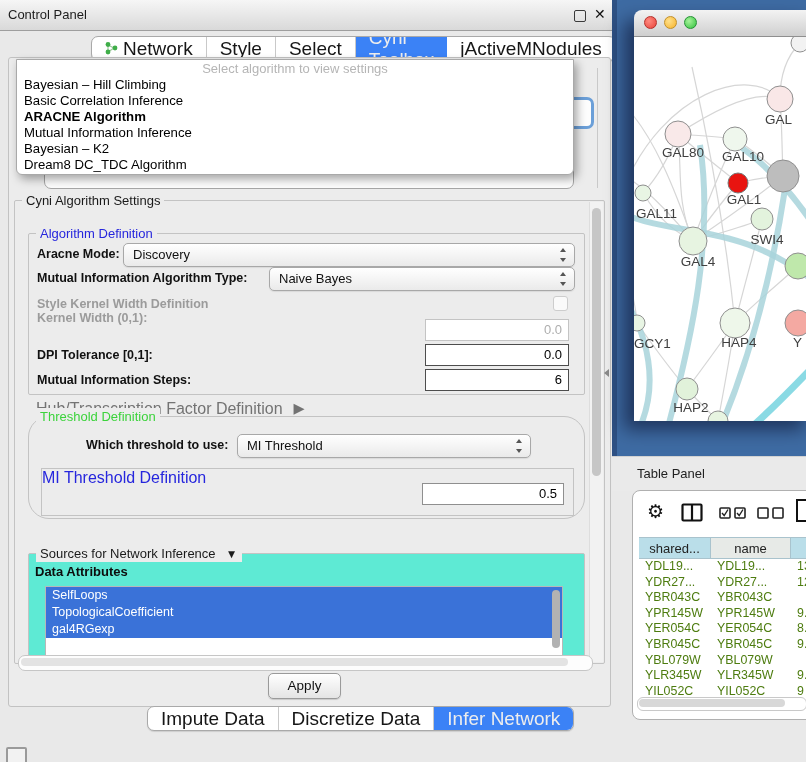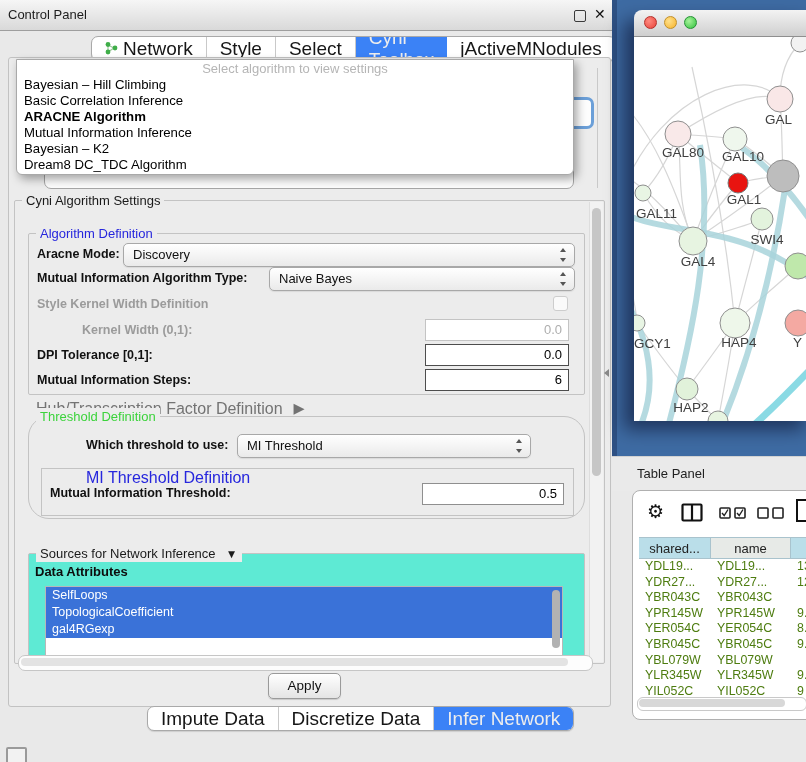--- a/index.html
+++ b/index.html
@@ -35,21 +35,21 @@
   .legend.blue{color:#2626dd;}
   .legend.green{color:#3bd33b;}
 
   .settings-fs{left:14px;top:200px;width:589px;height:462px;}
   .vscroll{position:absolute;right:1px;top:1px;bottom:1px;width:13px;background:#f2f2f2;border-left:1px solid #dddddd;}
   .vthumb{position:absolute;left:2px;top:6px;width:9px;height:268px;background:#c6c6c6;border-radius:5px;}
 
   .algo-fs{left:28px;top:233px;width:555px;height:160px;}
   .thresh-fs{left:28px;top:416px;width:555px;height:101px;border-radius:21px;}
   .mith-fs{position:absolute;left:12px;top:51px;width:531px;height:46px;border:1px solid #c3c3c3;}
-  .mith-fs>.legend{background:#ececec;margin-left:44px;}
+  .mith-fs>.legend{background:#ececec;}
   .src-fs{left:28px;top:553px;width:555px;height:109px;}
 
   .lbl{position:absolute;font-size:12.5px;font-weight:bold;color:#111;line-height:21px;white-space:nowrap;}
   .lbl.dis{color:#9b9b9b;}
   .combo{position:absolute;height:22px;background:linear-gradient(#ffffff,#eaeaea);border:1px solid #a8a8a8;
      border-radius:5px;font-size:13px;line-height:21px;padding-left:9px;color:#111;box-shadow:0 1px 1px rgba(0,0,0,.08);}
   .combo .arrows{position:absolute;right:7px;top:4px;width:8px;height:14px;}
   .combo .arrows:before,.combo .arrows:after{content:"";position:absolute;left:1px;border-left:3.5px solid transparent;border-right:3.5px solid transparent;}
   .combo .arrows:before{top:0;border-bottom:4.5px solid #555;}
   .combo .arrows:after{bottom:0;border-top:4.5px solid #555;}
@@ -182,21 +182,21 @@
         <span>Discovery</span>
         <span class="arrows"></span>
       </div>
       <span class="lbl" style="left:8px;top:34px;">Mutual Information Algorithm Type:</span>
       <div class="combo" style="left:240px;top:33px;width:295px;">
         <span>Naive Bayes</span>
         <span class="arrows"></span>
       </div>
       <span class="lbl dis" style="left:8px;top:60px;">Style Kernel Width Definition</span>
       <div class="checkbox" style="left:524px;top:62px;"></div>
-      <span class="lbl dis" style="left:8px;top:86px;margin-left:45px;">Kernel Width (0,1):</span>
+      <span class="lbl dis" style="left:8px;top:74px;">Kernel Width (0,1):</span>
       <div class="tfield dis" style="left:396px;top:85px;width:136px;">0.0</div>
       <span class="lbl" style="left:8px;top:111px;">DPI Tolerance [0,1]:</span>
       <div class="tfield" style="left:396px;top:110px;width:136px;">0.0</div>
       <span class="lbl" style="left:8px;top:136px;">Mutual Information Steps:</span>
       <div class="tfield" style="left:396px;top:135px;width:136px;">6</div>
     </div>
 
     <div class="hub-row">
       <span>Hub/Transcription Factor Definition</span>
       <span class="tri">▶</span>
@@ -204,21 +204,20 @@
 
     <div class="fs thresh-fs" style="background:#ececec;">
       <span class="legend green">Threshold Definition</span>
       <span class="lbl" style="left:57px;top:18px;">Which threshold to use:</span>
       <div class="combo" style="left:208px;top:17px;width:283px;">
         <span>MI Threshold</span>
         <span class="arrows"></span>
       </div>
       <div class="mith-fs">
         <span class="legend blue">MI Threshold Definition</span>
-        <span class="lbl" style="left:8px;top:14px;">Mutual Information Threshold:</span>
         <div class="tfield soft" style="left:380px;top:14px;width:134px;">0.5</div>
       </div>
     </div>
 
     <div class="fs src-fs" style="background:#5eead4;">
       <span class="legend">
         <span>Sources for Network Inference</span>
         <span class="tri">▼</span>
       </span>
       <span class="data-attr-lbl" style="left:6px;top:10px;">Data Attributes</span>

